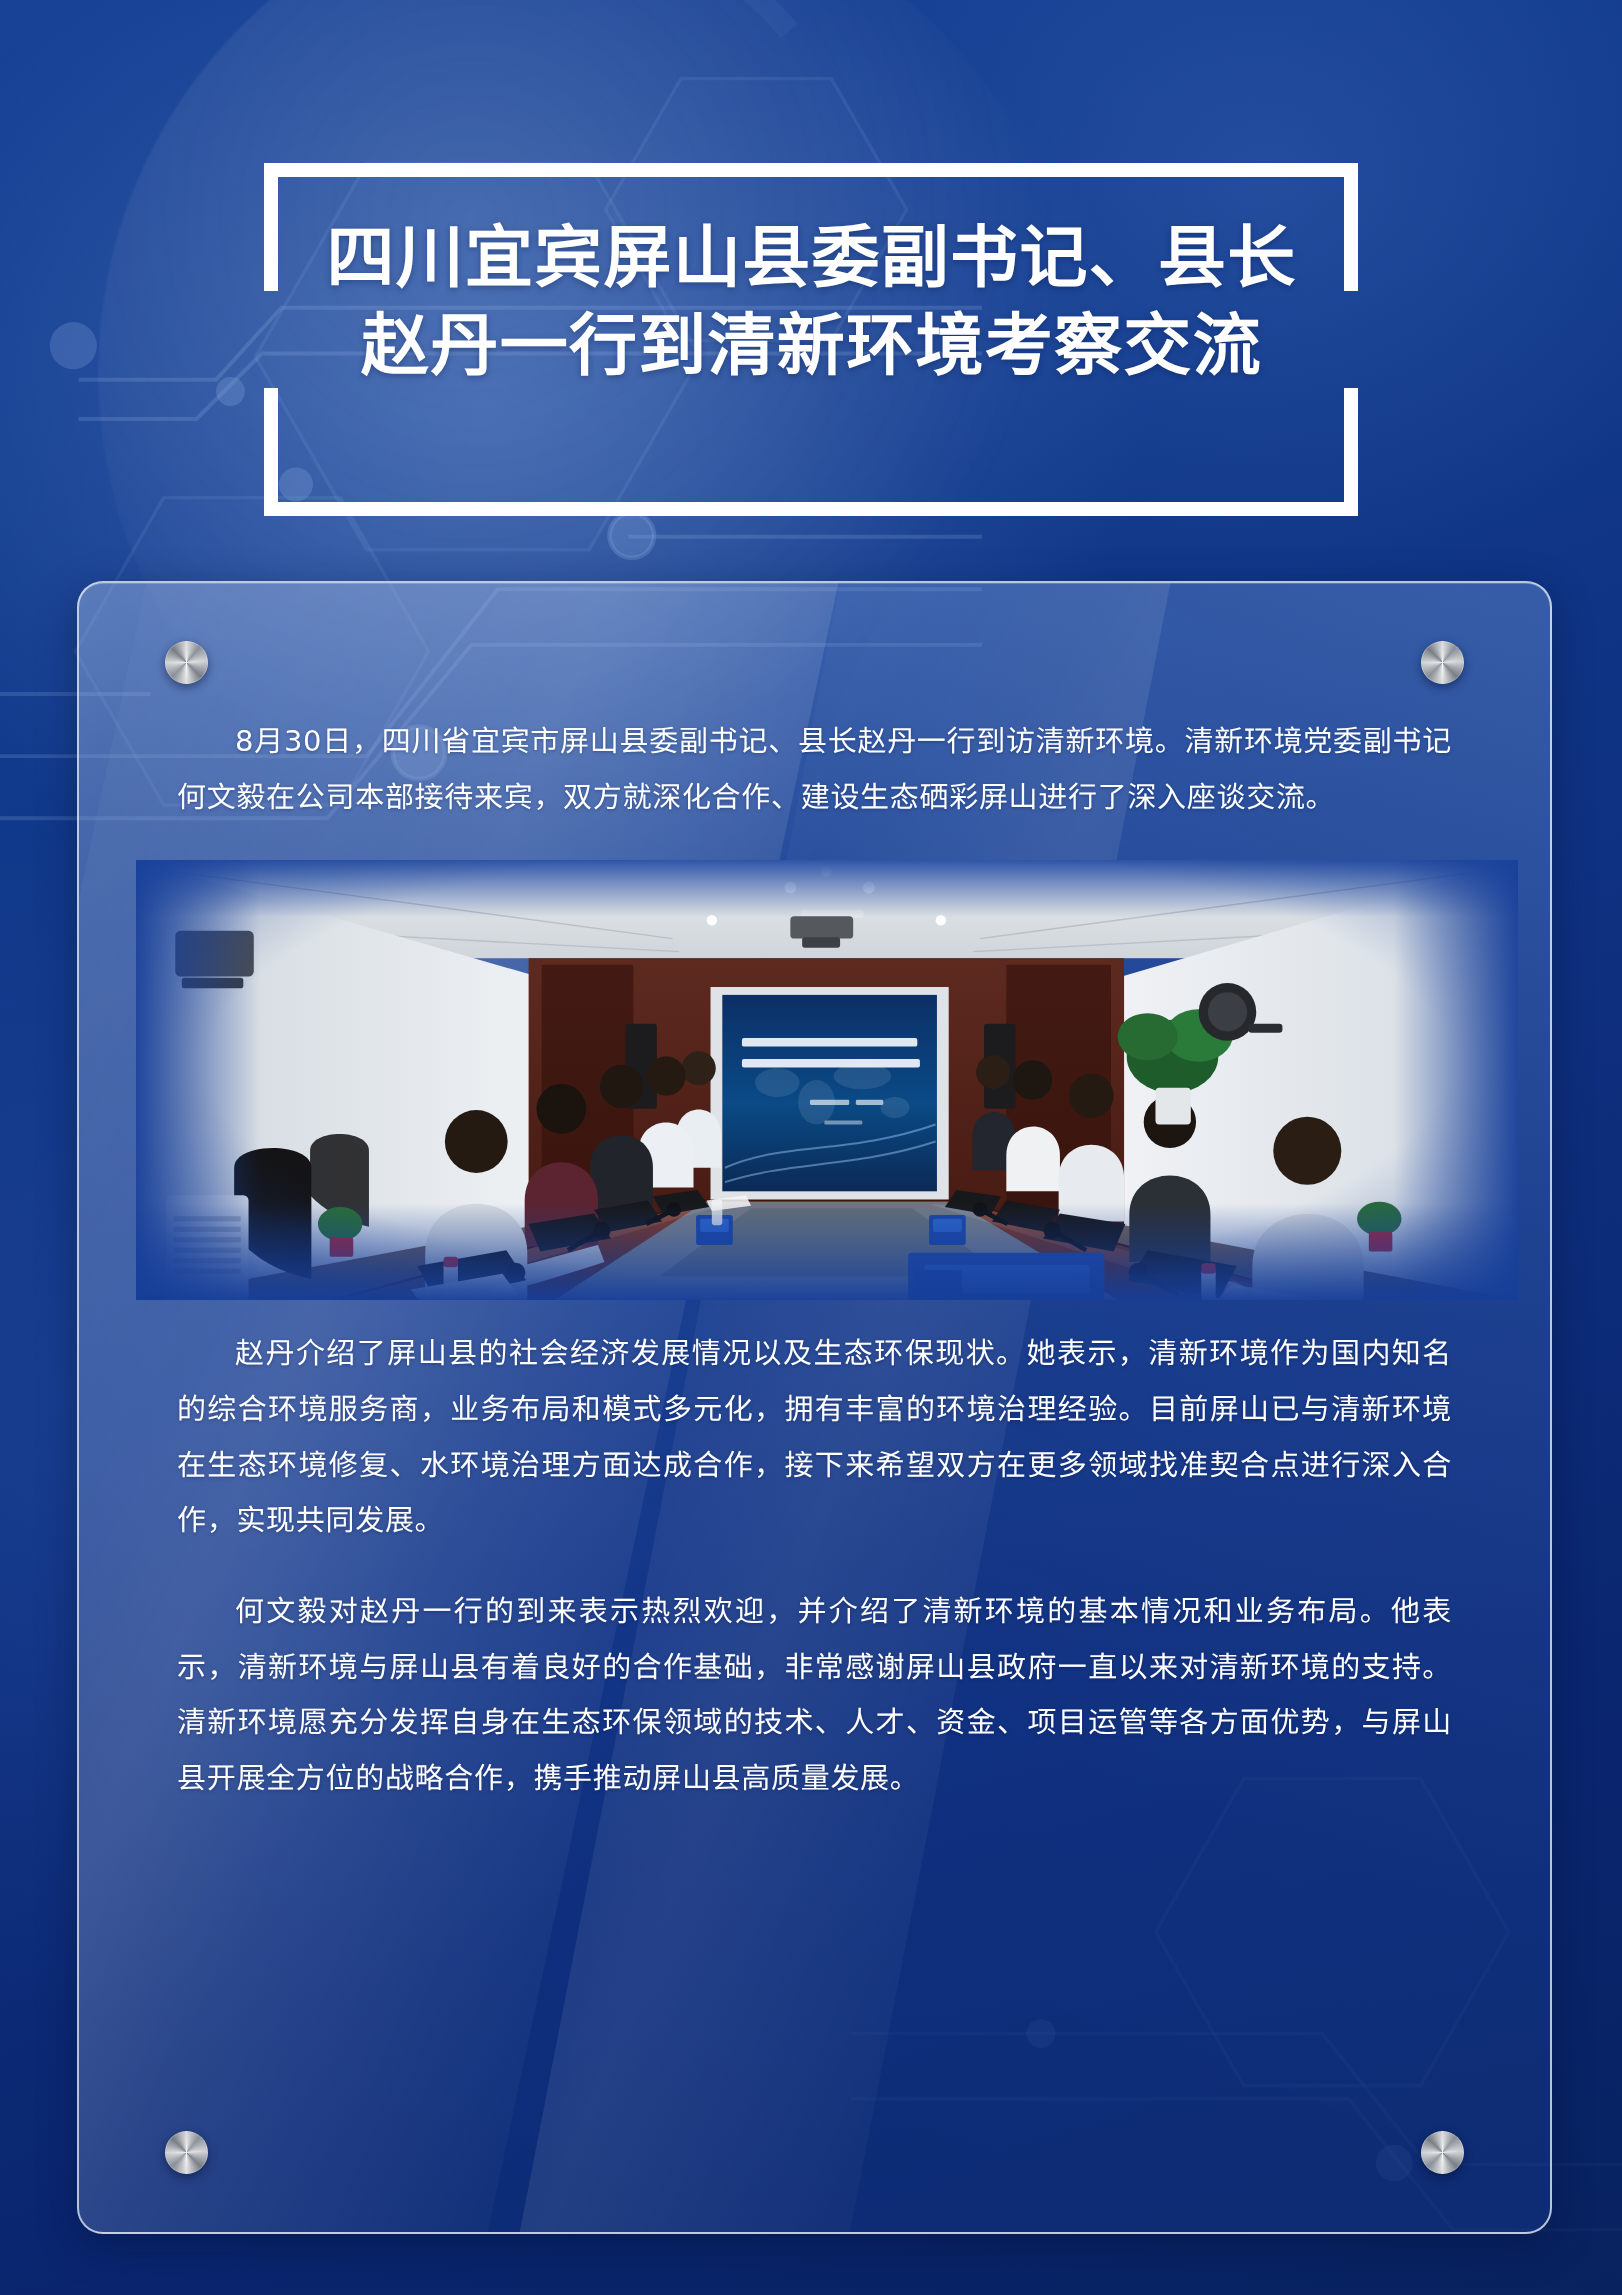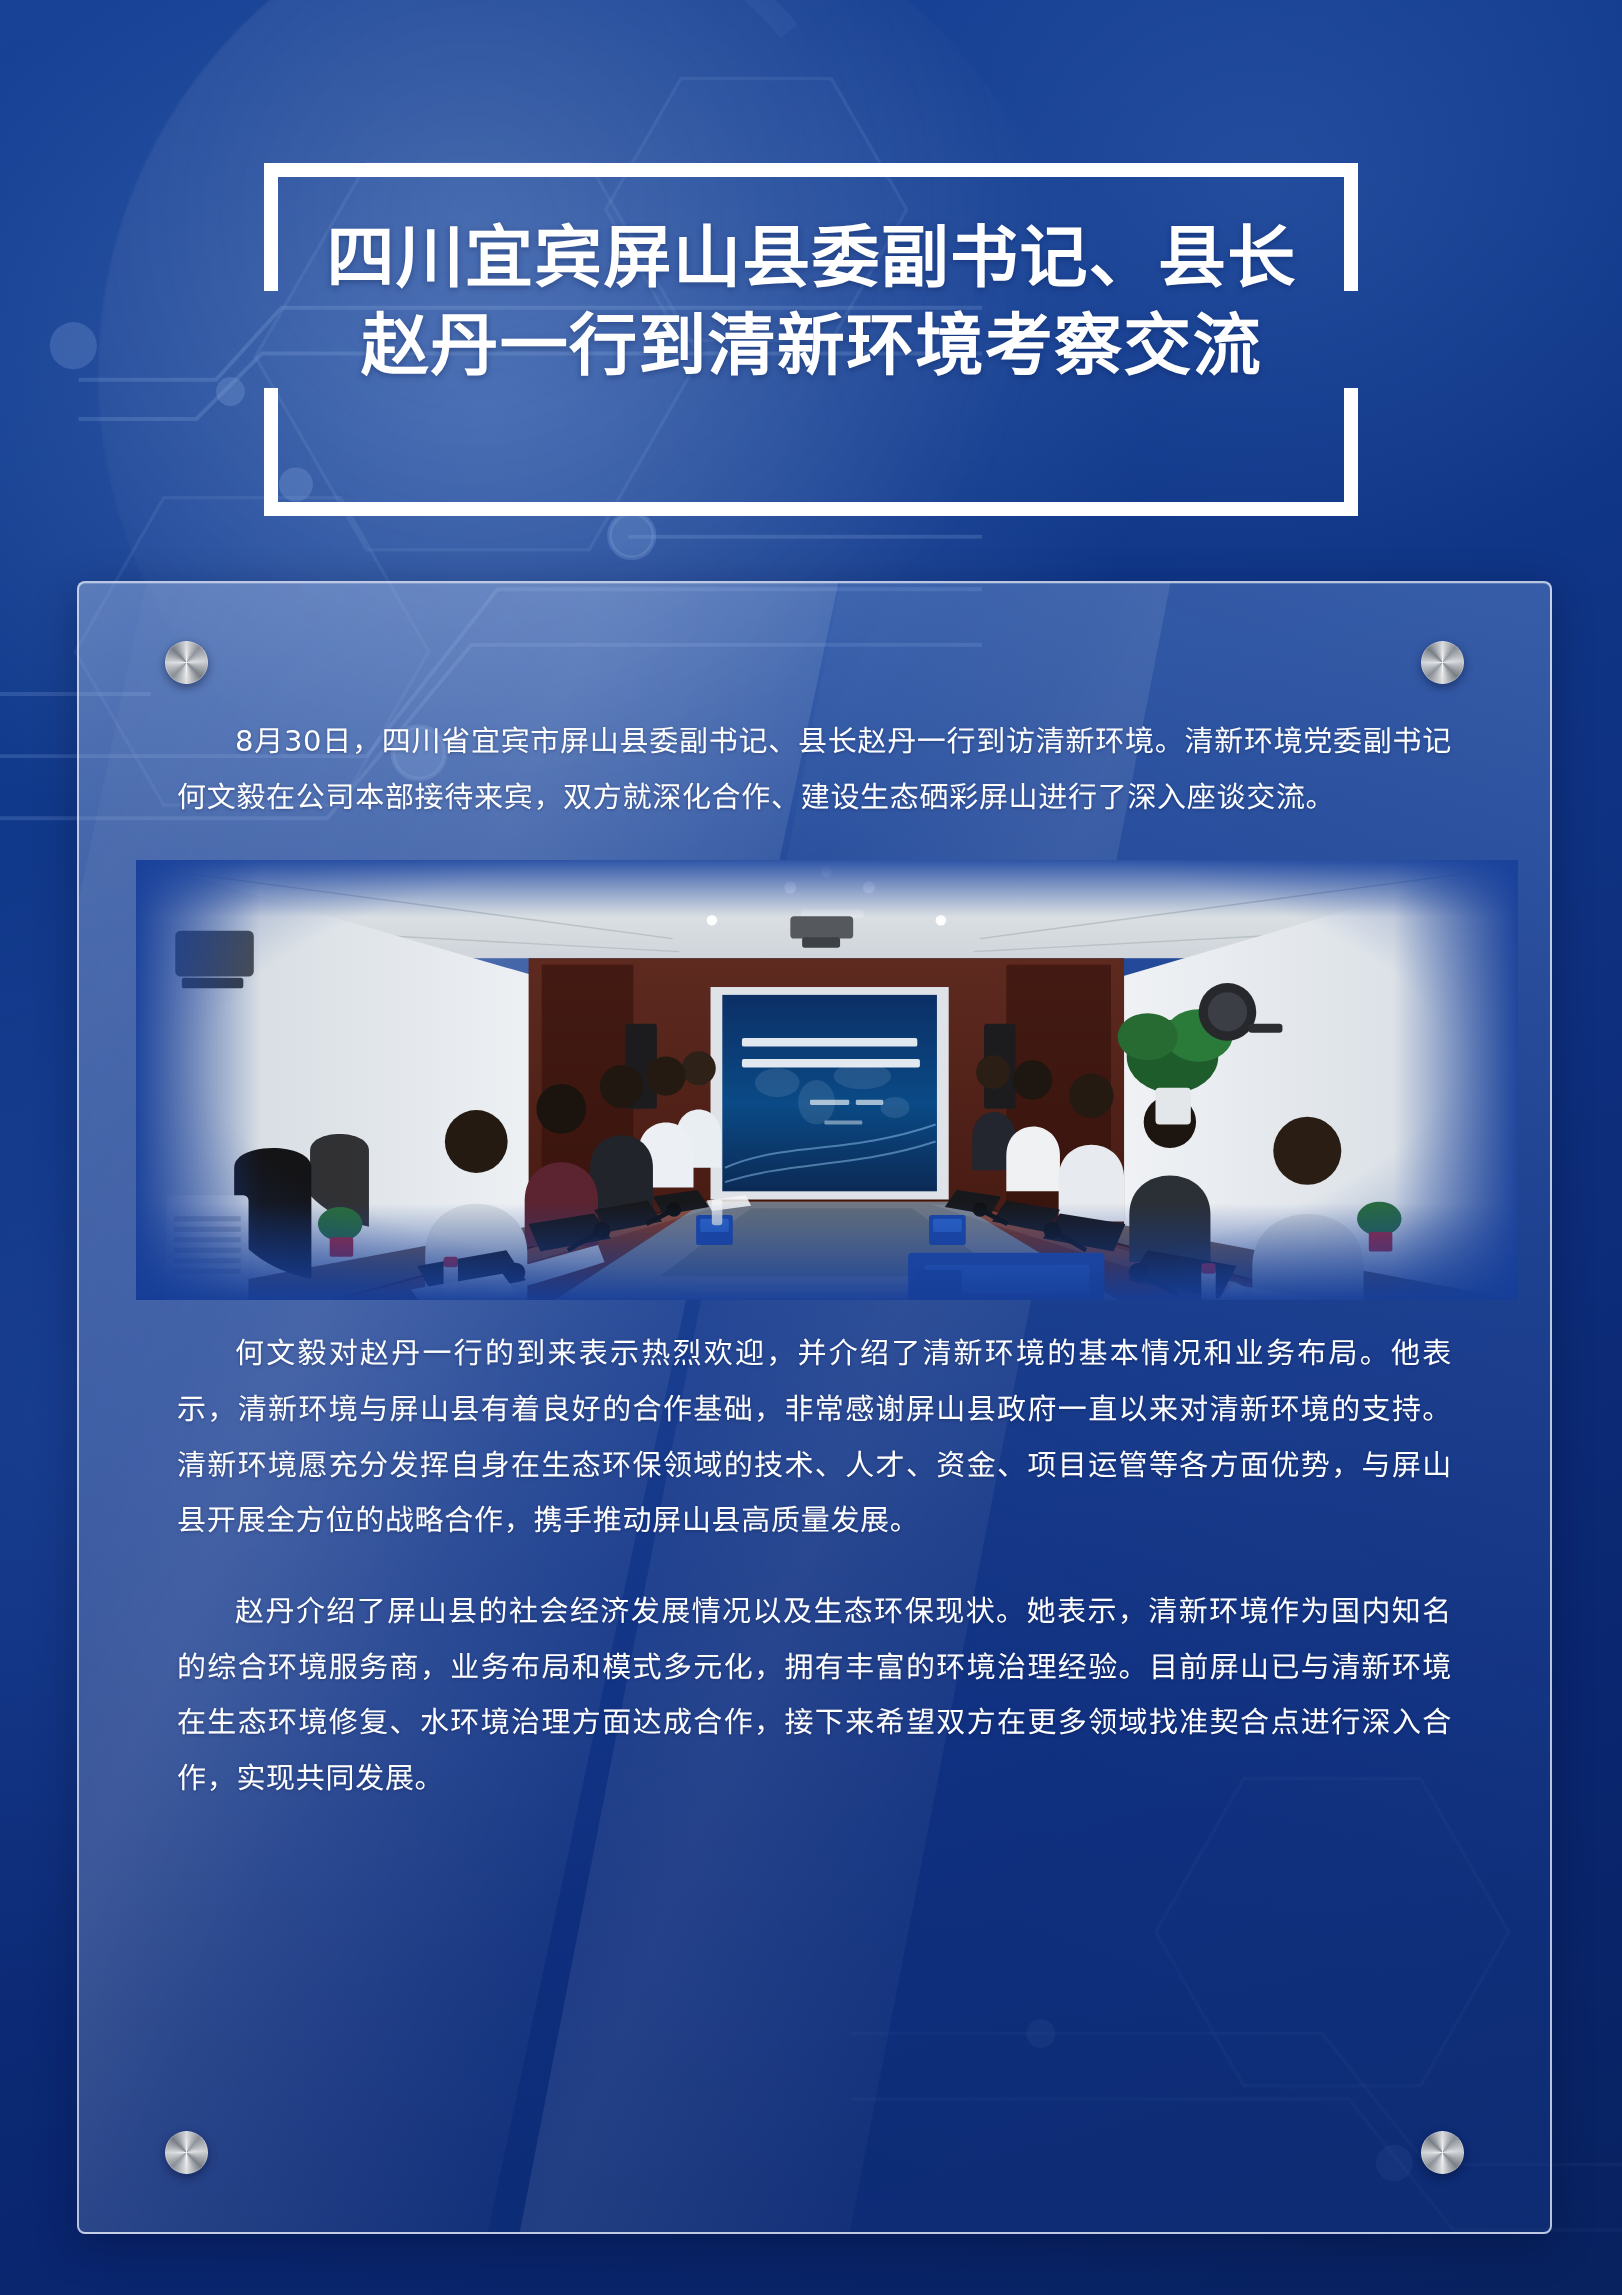--- a/index.html
+++ b/index.html
@@ -74,21 +74,21 @@
     font-weight:bold;
     letter-spacing:1.3px;
     font-family:"DejaVu Sans","Liberation Sans",sans-serif;
     text-shadow:0 2px 6.5px rgba(0,20,70,0.35);
     white-space:pre-line;
   }
 
   
   .card{
     position:absolute;left:77px;top:581px;width:1471px;height:1649px;
-    border-radius:8px;
+    border-radius:26px;
     border:2px solid rgba(226,233,246,0.80);
     background:
       linear-gradient(118deg, rgba(255,255,255,0.22) 0%, rgba(255,255,255,0.05) 22%, rgba(255,255,255,0.00) 38%),
       linear-gradient(200deg, rgba(120,160,225,0.38) 0%, rgba(66,108,190,0.34) 30%, rgba(30,70,160,0.30) 62%, rgba(20,58,140,0.32) 100%);
     box-shadow:0 11.8px 39px rgba(0,12,50,0.38), inset 0 0.7px 0 rgba(255,255,255,0.25);
     overflow:hidden;
   }
   .card-sheen{
     position:absolute;left:-8%;top:-20%;width:46%;height:150%;
     background:linear-gradient(100deg, rgba(255,255,255,0.00) 0%, rgba(255,255,255,0.16) 45%, rgba(255,255,255,0.00) 100%);
@@ -493,18 +493,18 @@
                   <rect x="58" y="592" width="102" height="8"></rect>
                 <rect x="58" y="608" width="102" height="8"></rect>
                   <rect x="58" y="624" width="102" height="8"></rect>
               </g>
             </g>
           </svg>
         </div>
         <div class="photo-mask"></div>
       </div>
 
+      <p class="para">赵丹介绍了屏山县的社会经济发展情况以及生态环保现状。她表示，清新环境作为国内知名的综合环境服务商，业务布局和模式多元化，拥有丰富的环境治理经验。目前屏山已与清新环境在生态环境修复、水环境治理方面达成合作，接下来希望双方在更多领域找准契合点进行深入合作，实现共同发展。</p>
       <p class="para">何文毅对赵丹一行的到来表示热烈欢迎，并介绍了清新环境的基本情况和业务布局。他表示，清新环境与屏山县有着良好的合作基础，非常感谢屏山县政府一直以来对清新环境的支持。清新环境愿充分发挥自身在生态环保领域的技术、人才、资金、项目运管等各方面优势，与屏山县开展全方位的战略合作，携手推动屏山县高质量发展。</p>
-      <p class="para">赵丹介绍了屏山县的社会经济发展情况以及生态环保现状。她表示，清新环境作为国内知名的综合环境服务商，业务布局和模式多元化，拥有丰富的环境治理经验。目前屏山已与清新环境在生态环境修复、水环境治理方面达成合作，接下来希望双方在更多领域找准契合点进行深入合作，实现共同发展。</p>
     </div>
   </div>
 </div>
 
 
 </body></html>

